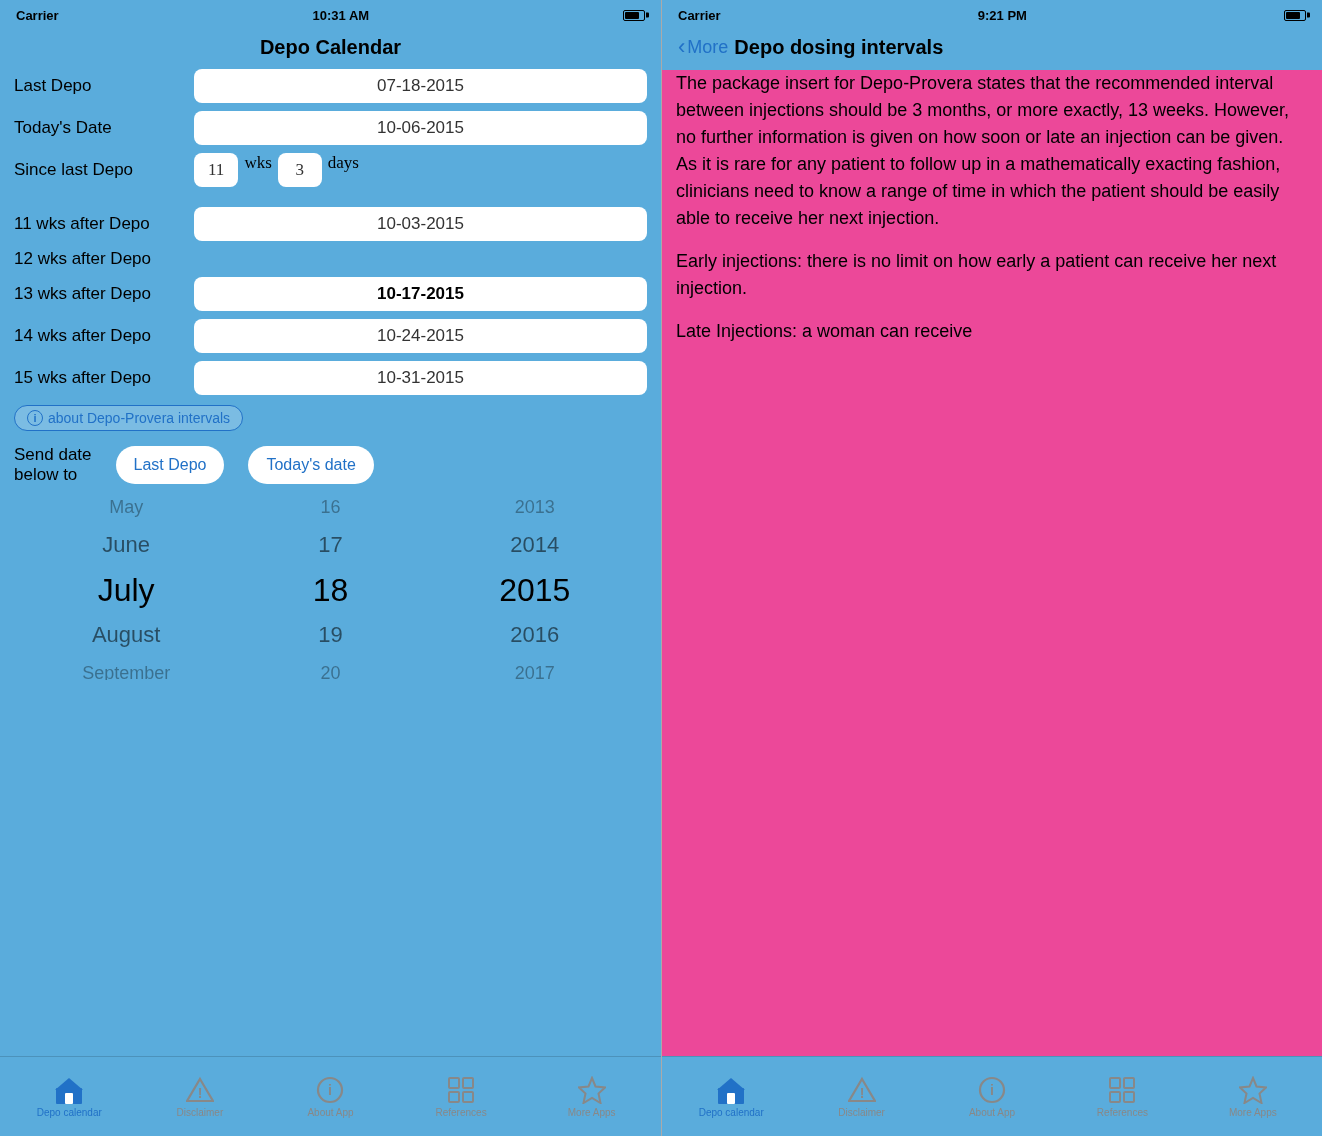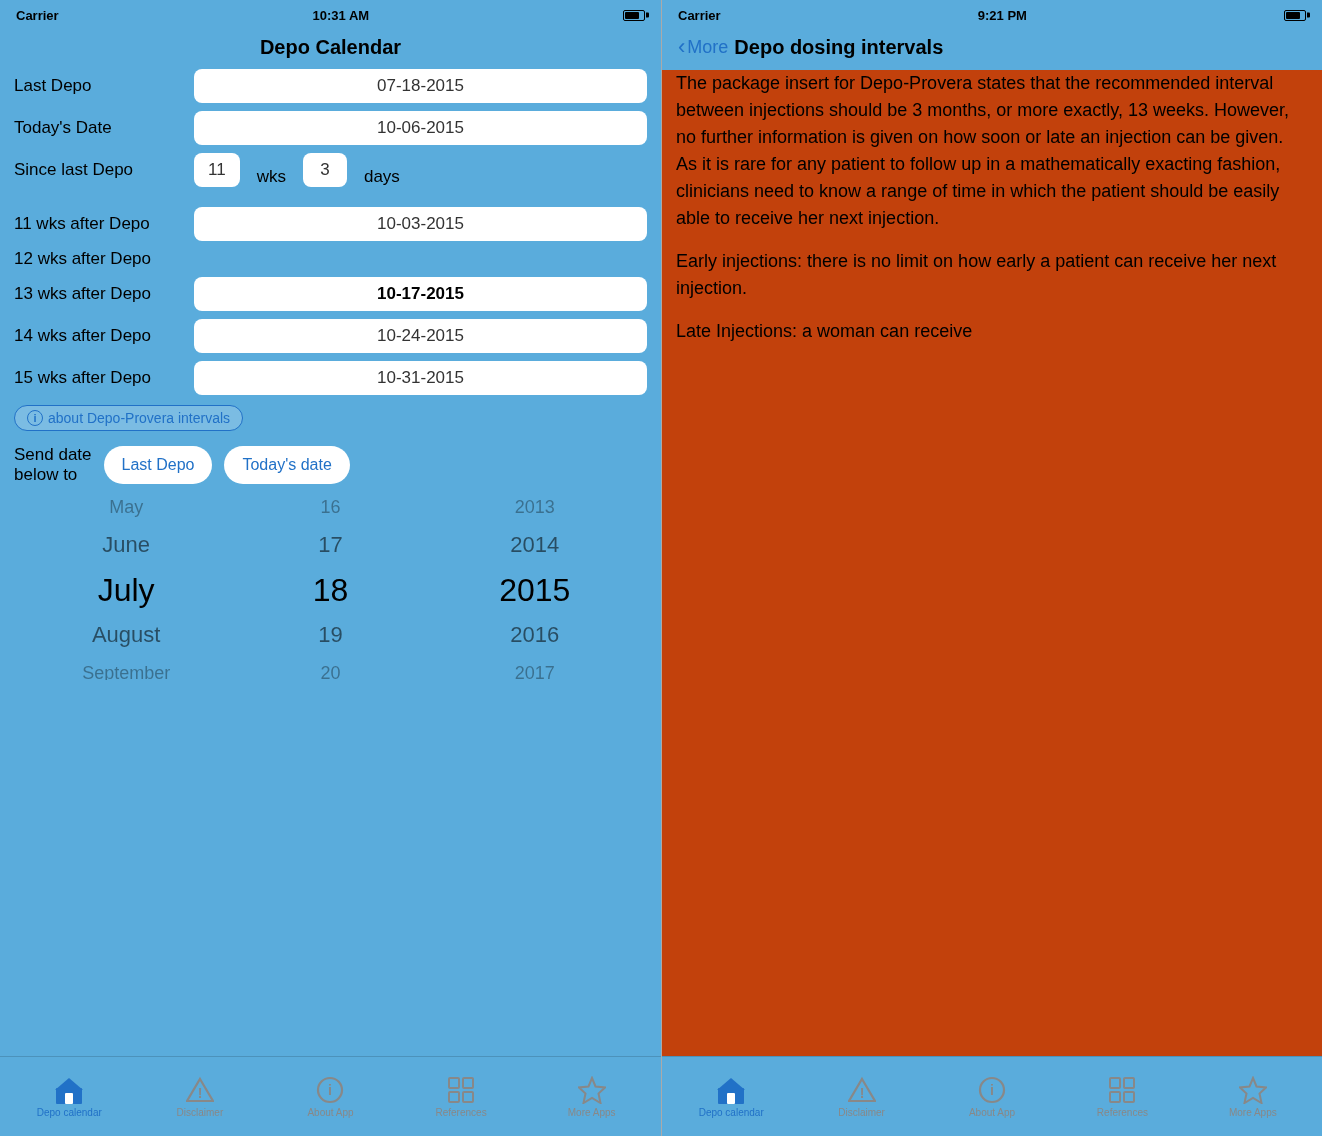--- a/index.html
+++ b/index.html
@@ -15,21 +15,21 @@
     }
     .phones-container {
       display: flex;
       gap: 0;
       width: 1322px;
       height: 1136px;
     }
     .phone {
       width: 661px;
       height: 1136px;
-      background: #c2410c;
+      background: #ec4899;
       display: flex;
       flex-direction: column;
       overflow: hidden;
       position: relative;
     }
     .phone-right {
       border-left: 1px solid #aaa;
     }
 
     
@@ -156,22 +156,23 @@
       margin-bottom: 20px;
     }
     .since-label {
       font-size: 17px;
       color: #000;
       font-weight: 500;
       flex: 0 0 180px;
     }
     .since-values {
       display: flex;
-      align-items: flex-end;
-      gap: 17px;
+      align-items: flex-start;
+      gap: 6px;
+      font-family: Liberation Serif, serif;
     }
     .since-box {
       background: white;
       border-radius: 8px;
       padding: 7px 14px;
       font-size: 17px;
       color: #333;
       text-align: center;
       min-width: 44px;
     }
@@ -209,21 +210,21 @@
       font-size: 11px;
       font-weight: bold;
       color: #2171c7;
     }
 
     
     .send-row {
       display: flex;
       align-items: center;
       margin-bottom: 14px;
-      gap: 12px;
+      gap: 24px;
     }
     .send-label {
       font-size: 17px;
       color: #000;
       font-weight: 500;
       line-height: 1.2;
     }
     .send-btn {
       background: white;
       border-radius: 20px;

